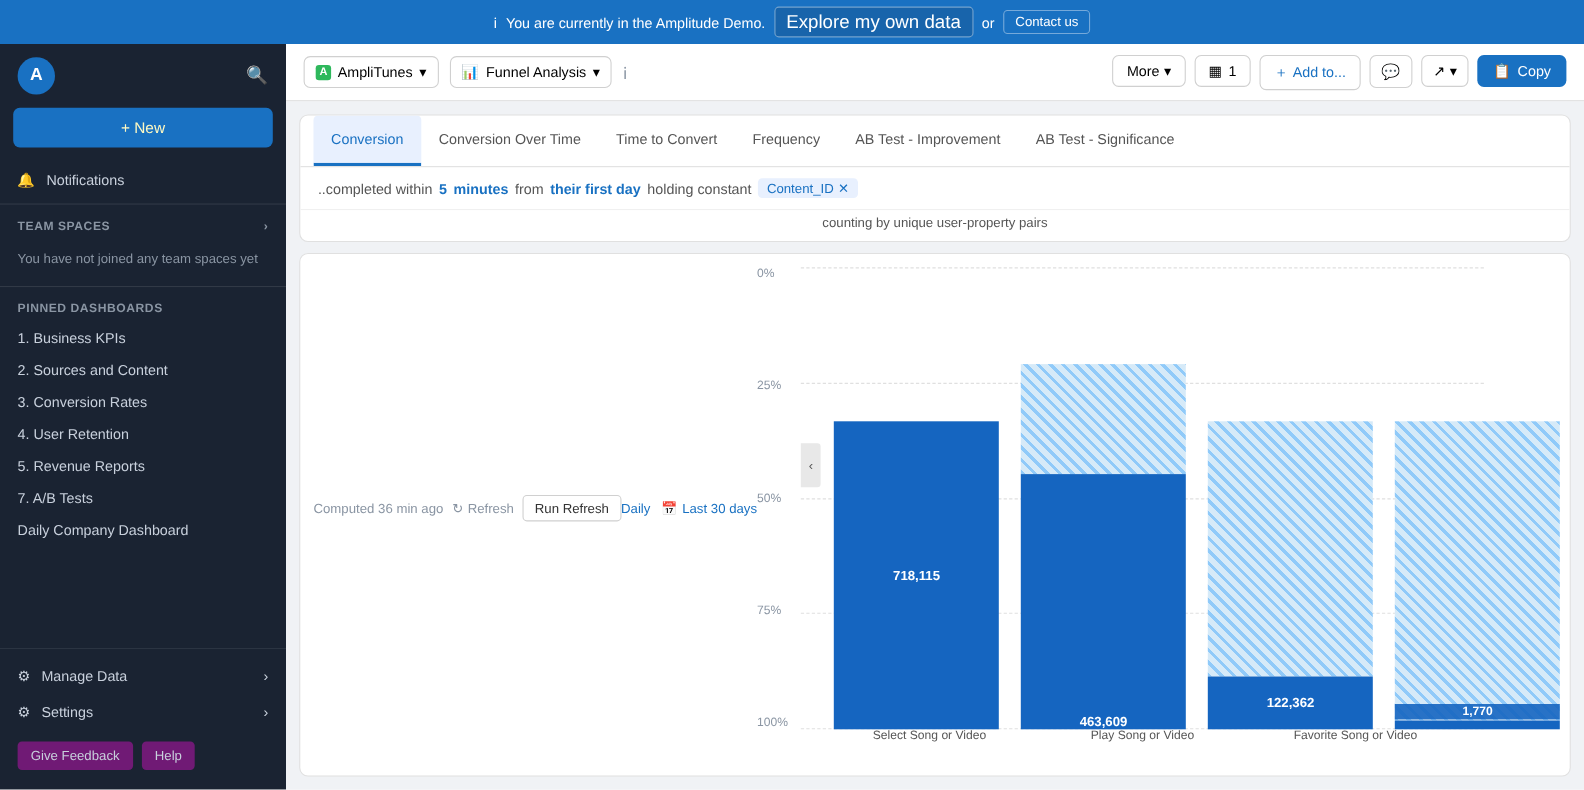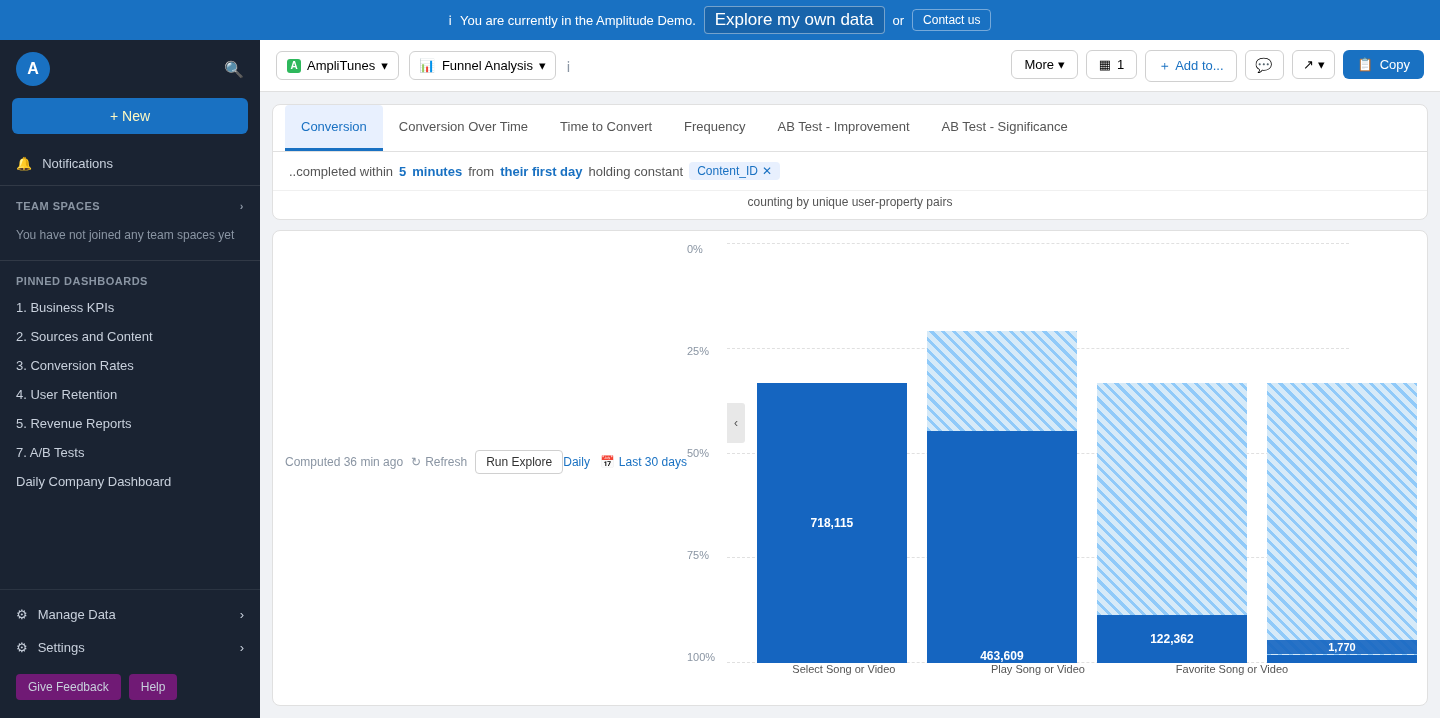--- a/index.html
+++ b/index.html
@@ -706,21 +706,21 @@
       </div>
 
       <div class="chart-panel">
         <div class="chart-top-row">
           <div class="computed-info">
             <span>Computed 36 min ago</span>
             <div class="refresh-btn">
               <span>↻</span>
               <span>Refresh</span>
             </div>
-            <button class="run-analyzer-btn">Run Explore</button>
+            <button class="run-analyzer-btn">Run Refresh</button>
           </div>
           <div class="chart-controls-right">
             <span class="daily-btn">Daily</span>
             <div class="date-range-btn">
               <span>📅</span>
               <span>Last 30 days</span>
             </div>
           </div>
         </div>
 

